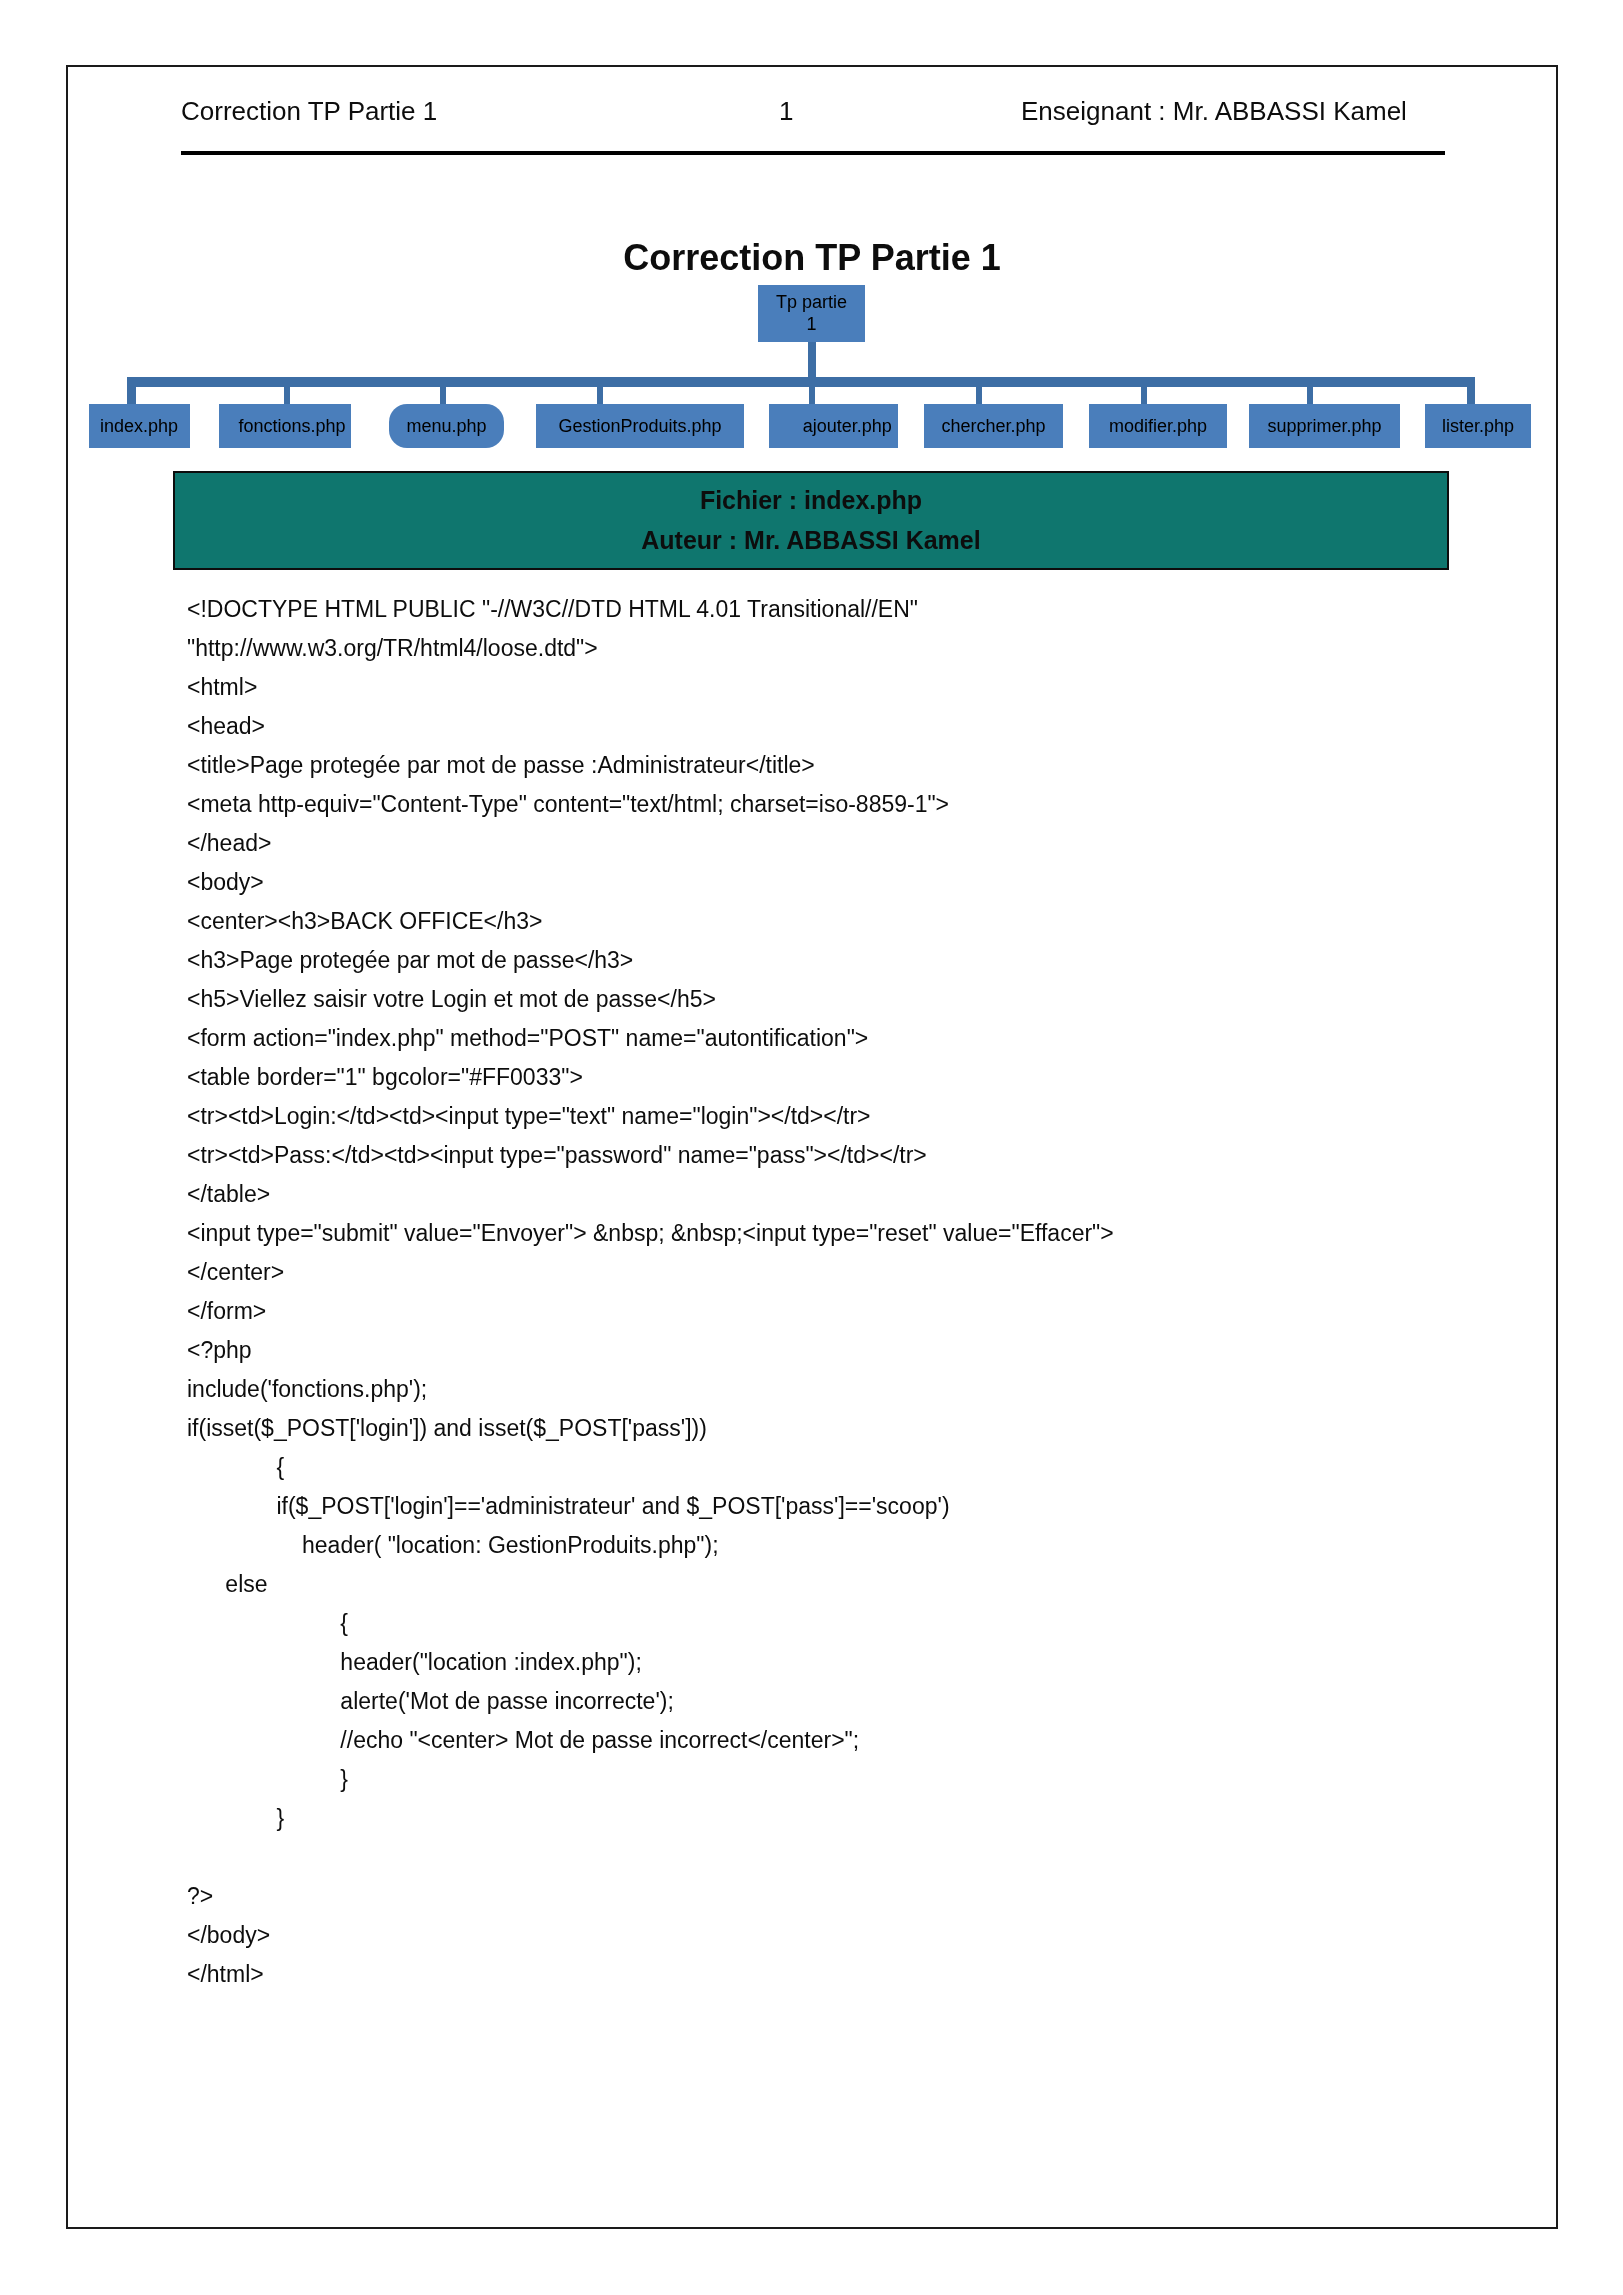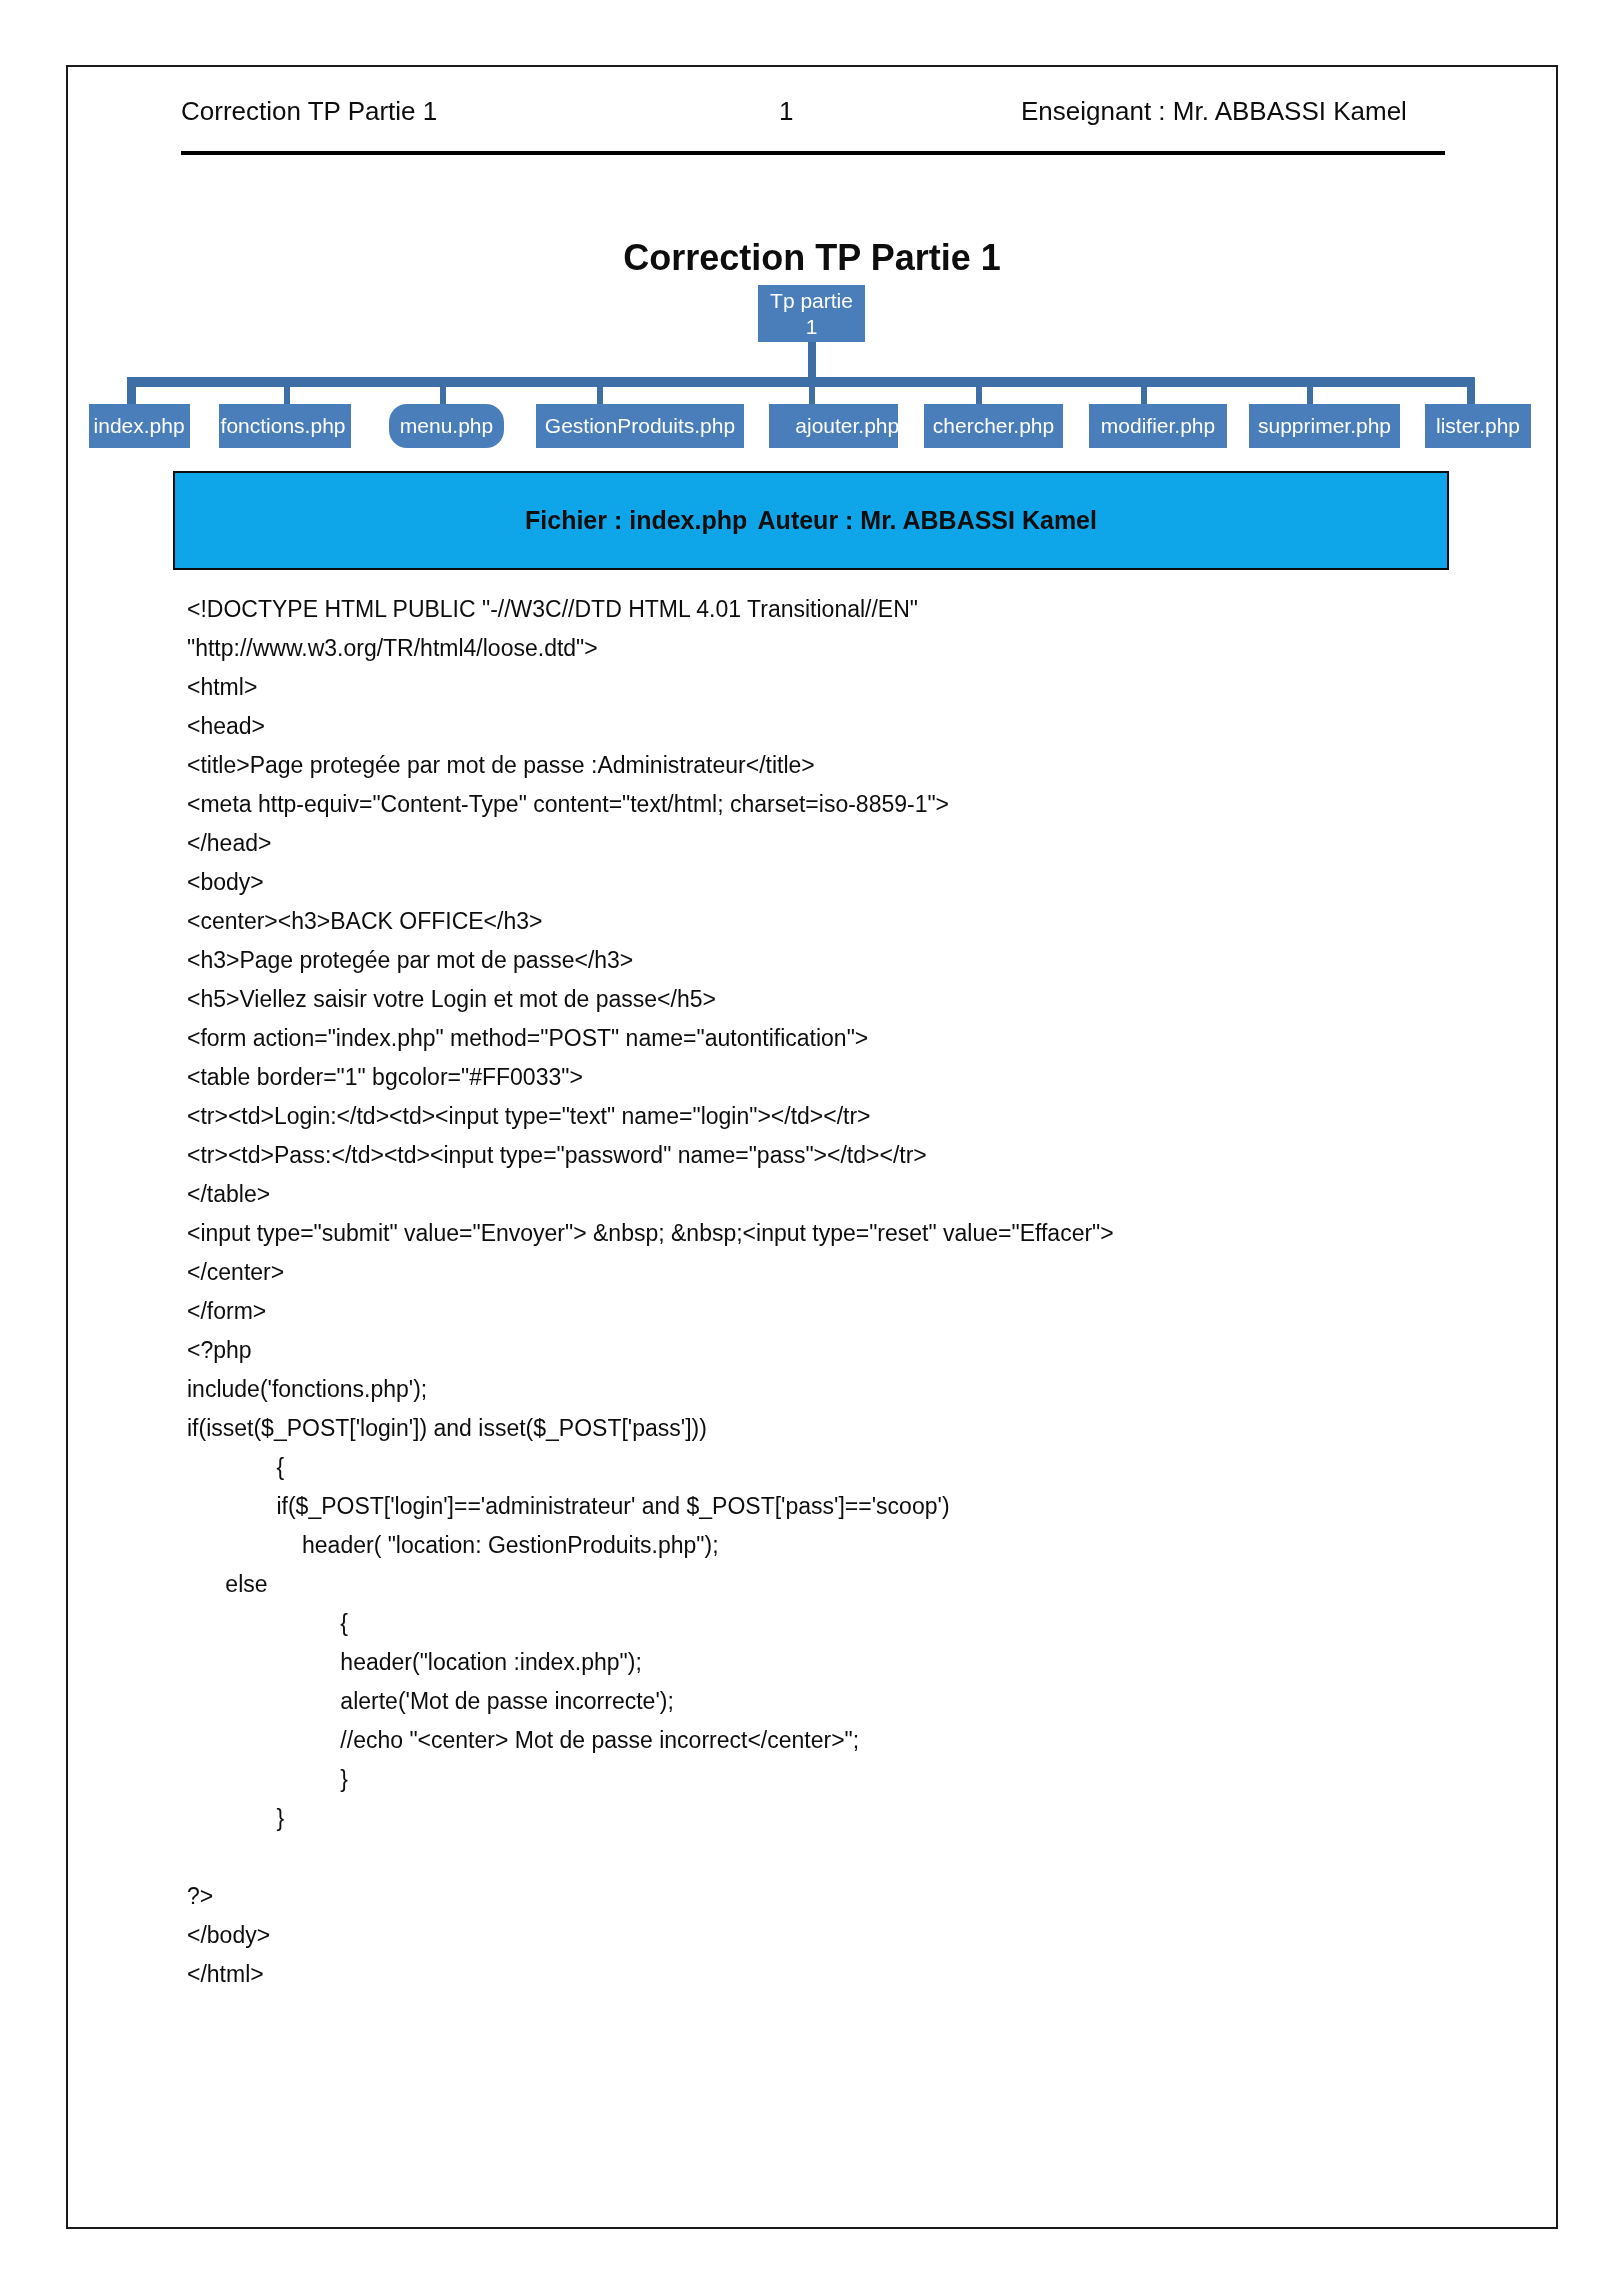--- a/index.html
+++ b/index.html
@@ -64,22 +64,22 @@
   .orgchart {
     position: absolute;
     left: 0px;
     top: 218px;
     width: 1487px;
     height: 174px;
   }
   .node {
     position: absolute;
     background: #4a7ebb;
-    color: #ffffff;
-    font-size: 21px;
+    color: #000000;
+    font-size: 18px;
     line-height: 1.12;
     text-align: center;
     box-sizing: border-box;
     display: flex;
     align-items: center;
     justify-content: center;
     white-space: nowrap;
   }
   .node.root {
     width: 107px;
@@ -126,24 +126,25 @@
     background: #3d6ea5;
   }
 
   
   .file-banner {
     position: absolute;
     left: 105px;
     top: 404px;
     width: 1276px;
     height: 99px;
-    background: #0ea5e9;
+    background: #0f766e;
     border: 2.4px solid #0d0d0d;
     box-sizing: border-box;
     display: flex;
+    flex-direction: column;
     align-items: center;
     justify-content: center;
     gap: 10.3px;
   }
   .file-banner div {
     font-size: 25px;
     font-weight: bold;
     color: #0d0d0d;
   }
 

